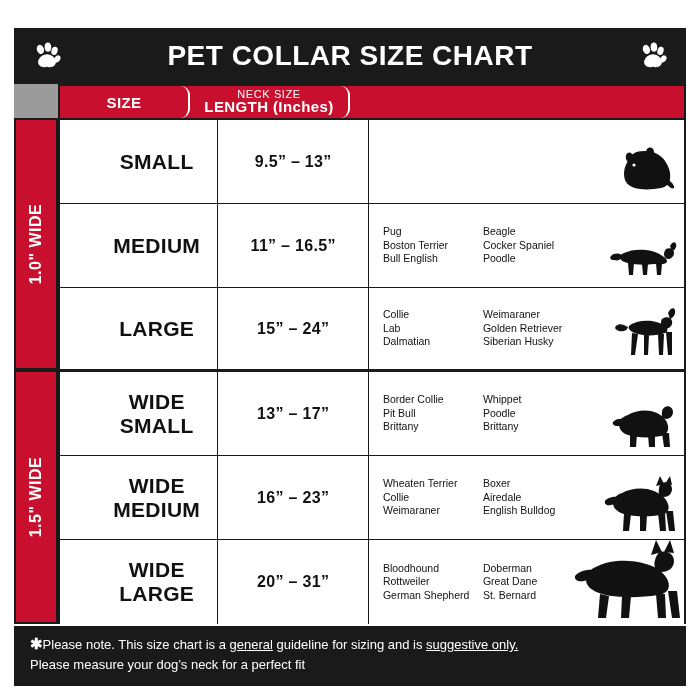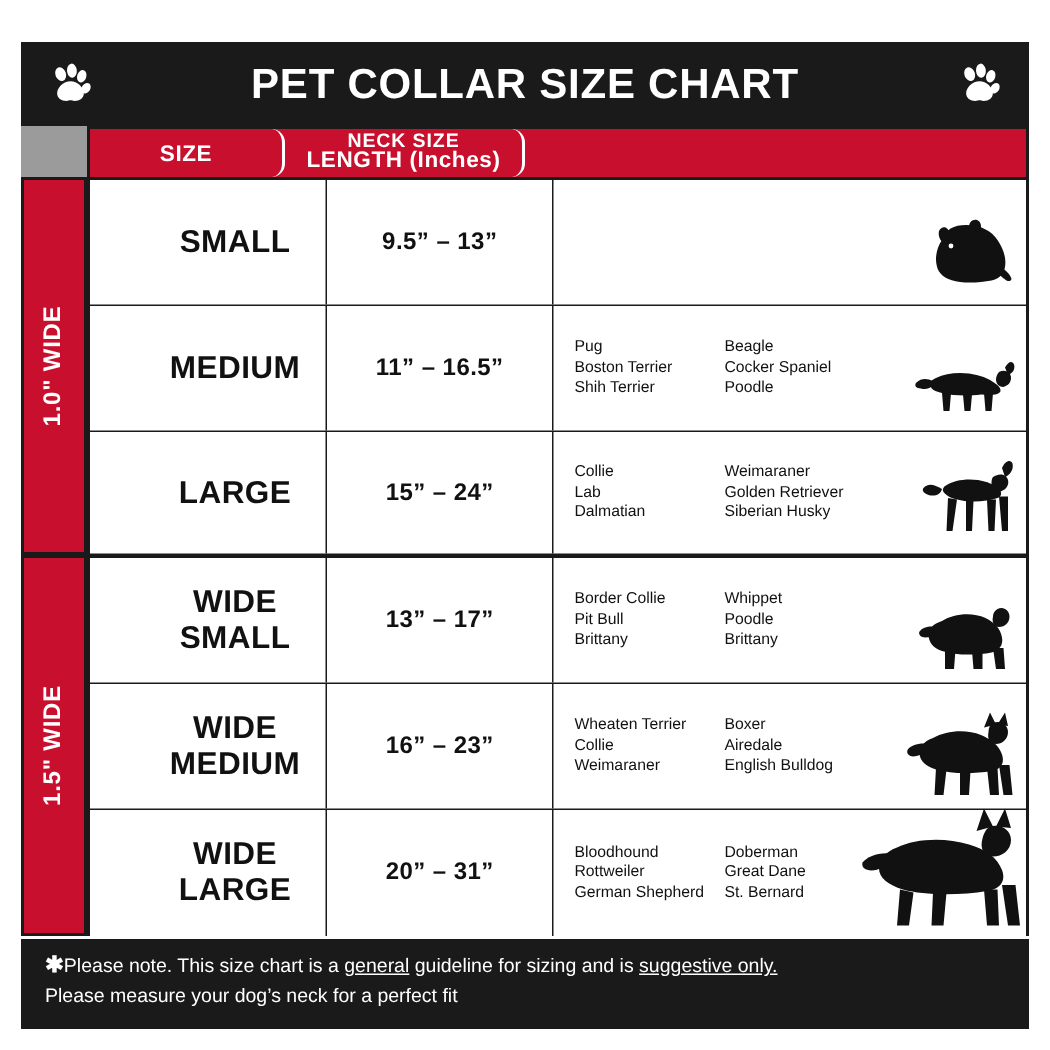--- a/index.html
+++ b/index.html
@@ -116,22 +116,22 @@
     flex-direction: column;
     align-items: center;
     justify-content: center;
     font-weight: bold;
     font-size: 15px;
     letter-spacing: 0.4px;
     border-radius: 9px;
   }
   .head-cell.sep { border-right: 2px solid #ffffff; }
   .neck-small {
-    font-size: 13px;
-    font-weight: bold;
+    font-size: 11px;
+    font-weight: normal;
     letter-spacing: 0.6px;
     line-height: 10px;
     margin-bottom: -1px;
   }
   .row {
     display: flex;
     height: 84px;
     border-bottom: 1px solid #1a1a1a;
     box-sizing: border-box;
     background: #ffffff;
@@ -266,21 +266,21 @@
       </div>
 
       <div class="row">
         <div class="cell c-size sep size-cell">MEDIUM</div>
         <div class="cell c-length sep len-cell">11” – 16.5”</div>
         <div class="cell c-breeds breeds-cell">
           <div class="breed-cols">
             <div class="breed-col">
               <div>Pug</div>
               <div>Boston Terrier</div>
-              <div>Shih Terrier</div>
+              <div>Bull English</div>
             </div>
             <div class="breed-col second">
               <div>Beagle</div>
               <div>Cocker Spaniel</div>
               <div>Poodle</div>
             </div>
           </div>
           <span class="silhouette">
             <svg width="72" height="48" viewBox="0 0 72 48" aria-hidden="true">
               <path d="M18 20c6-3 14-4 22-3 7 1 13 3 18 7 3 2 4 5 2 6-3 2-8 1-12 1-8 1-18 1-26-1-5-1-8-3-8-6 0-2 2-3 4-4z" fill="#111"></path>

